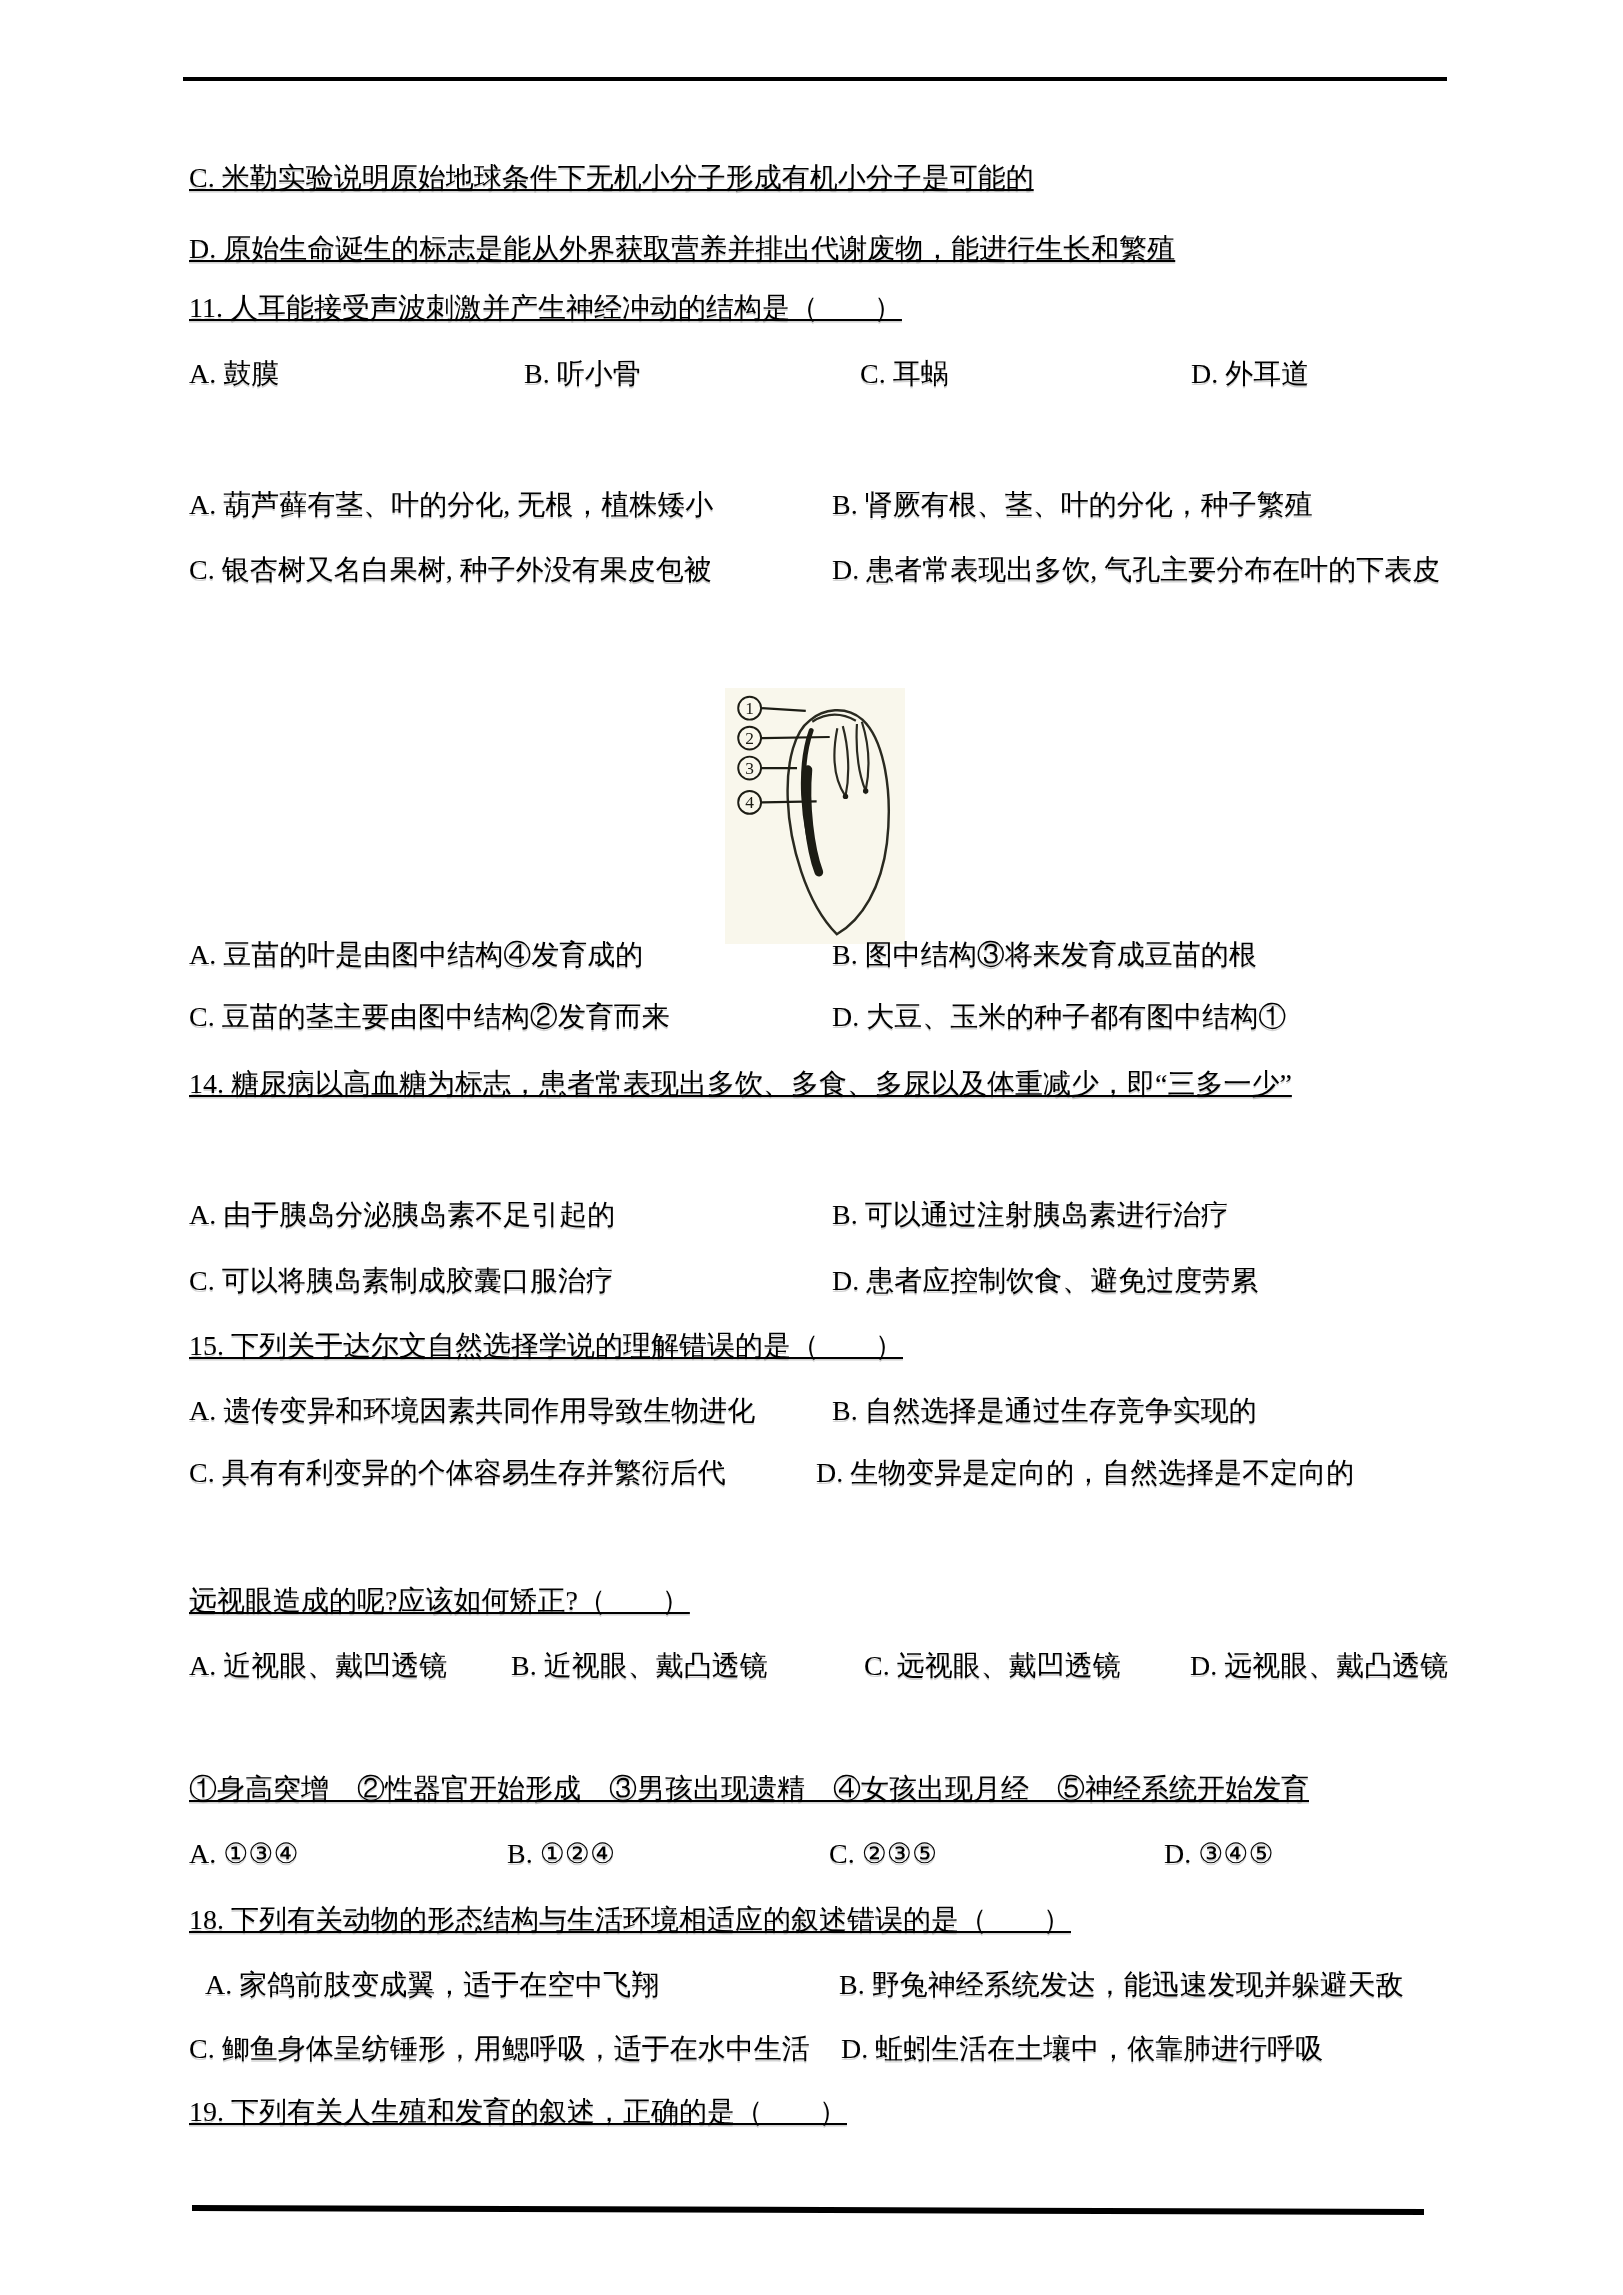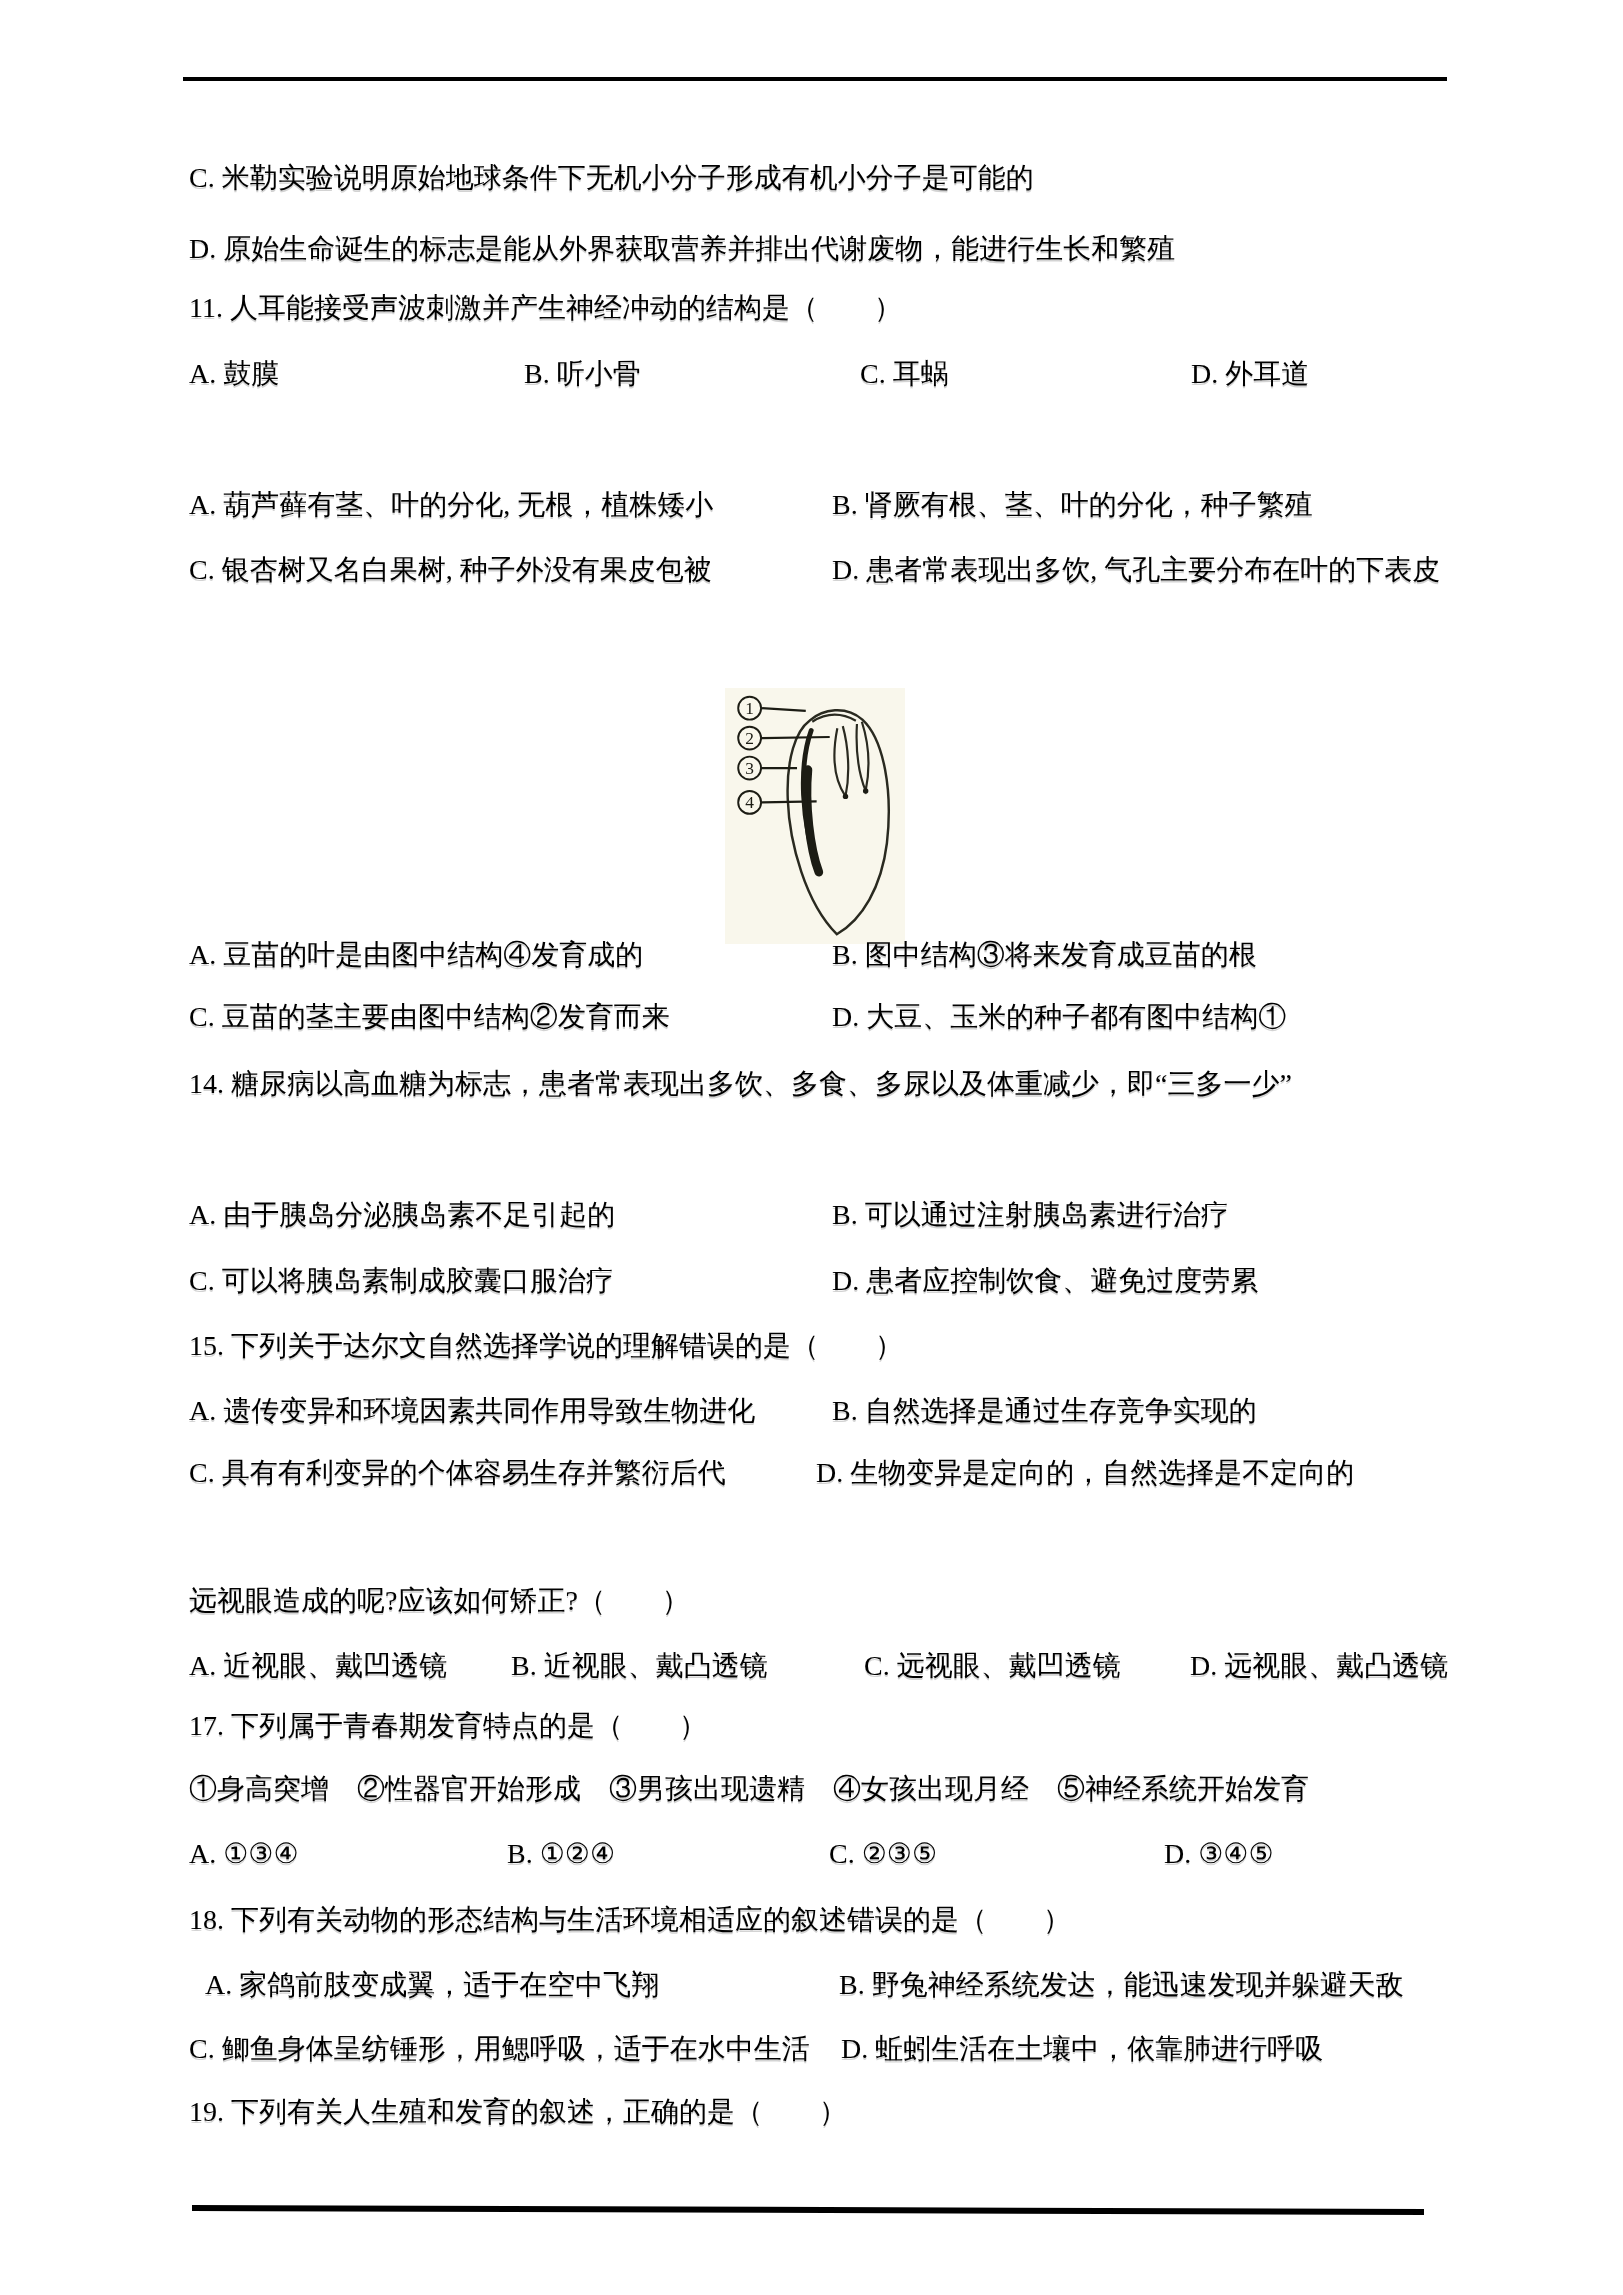--- a/index.html
+++ b/index.html
@@ -19,20 +19,21 @@
   .rule-bottom { left:192px; top:2207px; width:1232px; height:5.5px; transform:rotate(0.18deg); }
   .line {
     position:absolute;
     left:189px;
     width:1330px;
     font-size:28px;
     line-height:40px;
     white-space:nowrap;
     color:#000000;
     text-shadow:0 1.6px 0.5px rgba(110,110,110,0.30);
+    text-decoration:underline;
   }
   .opt { position:absolute; top:0; white-space:nowrap; }
   .figure-wrap {
     position:absolute;
     left:725px; top:688px;
     width:180px; height:256px;
     background:#f9f7ec;
   }
   .figure-wrap svg { display:block; width:100%; height:100%; }
 </style>
@@ -128,21 +129,20 @@
   </div>
 
   <div class="line" style="top:1581px">远视眼造成的呢?应该如何矫正?（　　）</div>
   <div class="line" style="top:1646px">
     <span class="opt" style="left:0px">A. 近视眼、戴凹透镜</span>
     <span class="opt" style="left:322px">B. 近视眼、戴凸透镜</span>
     <span class="opt" style="left:675px">C. 远视眼、戴凹透镜</span>
     <span class="opt" style="left:1001px">D. 远视眼、戴凸透镜</span>
   </div>
 
-  <div class="line" style="top:1706px">17. 下列属于青春期发育特点的是（　　）</div>
   <div class="line" style="top:1769px">①身高突增　②性器官开始形成　③男孩出现遗精　④女孩出现月经　⑤神经系统开始发育</div>
   <div class="line" style="top:1834px">
     <span class="opt" style="left:0px">A. ①③④</span>
     <span class="opt" style="left:318px">B. ①②④</span>
     <span class="opt" style="left:640px">C. ②③⑤</span>
     <span class="opt" style="left:975px">D. ③④⑤</span>
   </div>
 
   <div class="line" style="top:1900px">18. 下列有关动物的形态结构与生活环境相适应的叙述错误的是（　　）</div>
   <div class="line" style="top:1965px">

